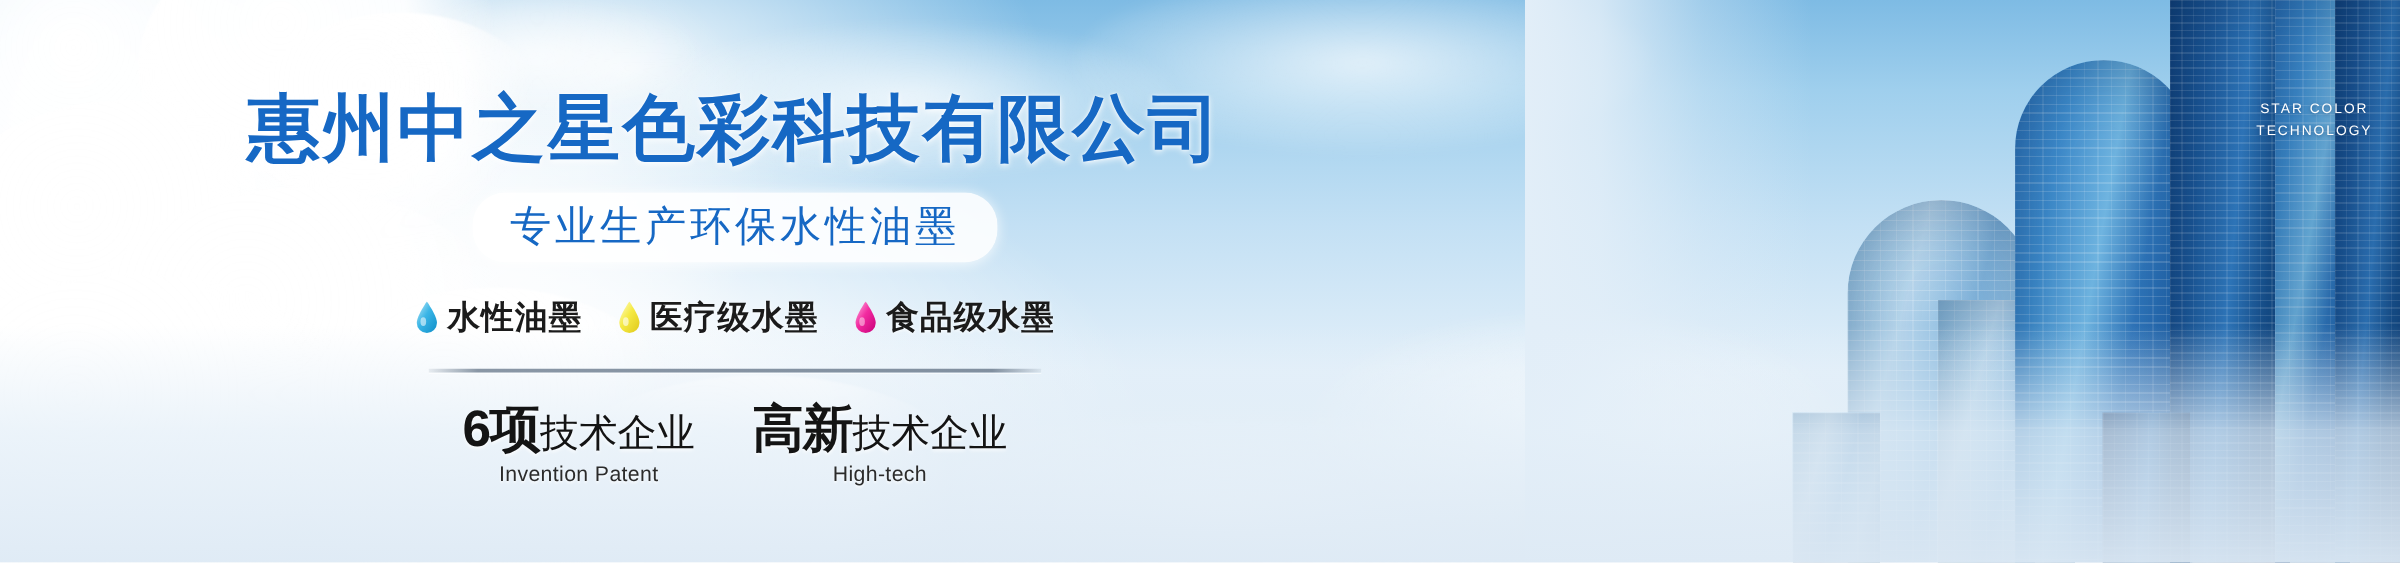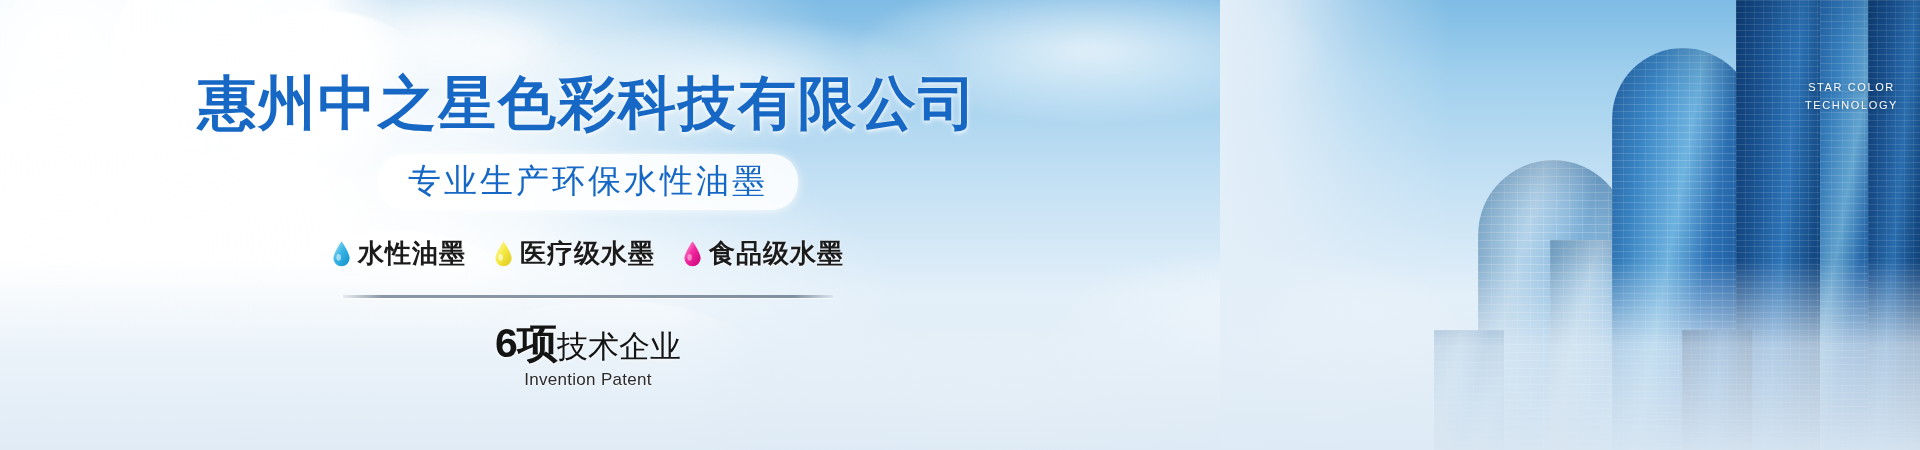--- a/index.html
+++ b/index.html
@@ -313,17 +313,21 @@
 
     <div class="divider"></div>
 
     <div class="cred-row">
 
       <div class="cred">
         <div class="cred-cn"><span class="strong">6项</span><span class="light">技术企业</span></div>
         <div class="cred-en">Invention Patent</div>
       </div>
 
+      <div class="cred">
+        <div class="cred-cn"><span class="strong">高新</span><span class="light">技术企业</span></div>
+        <div class="cred-en">High-tech</div>
+      </div>
 
     </div>
 
   </div>
 </div>
 
 </body></html>

